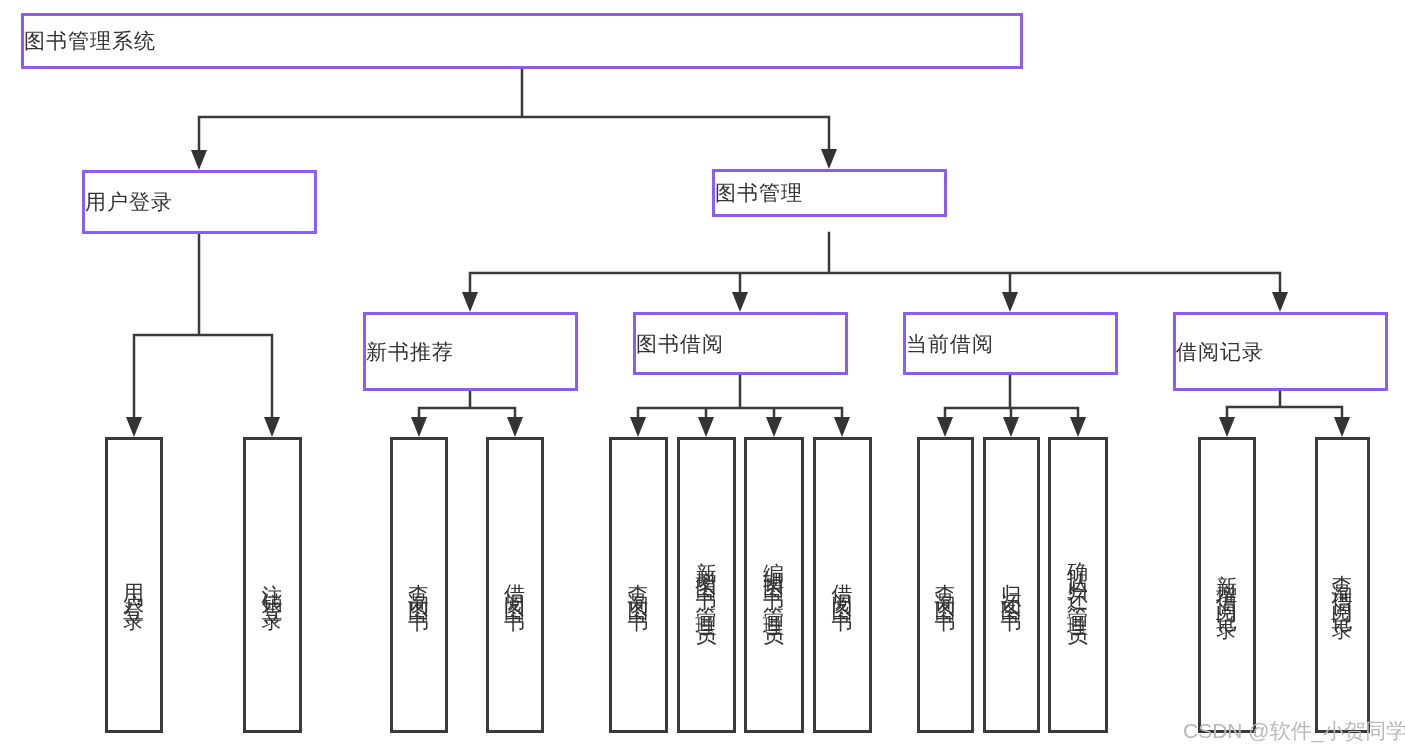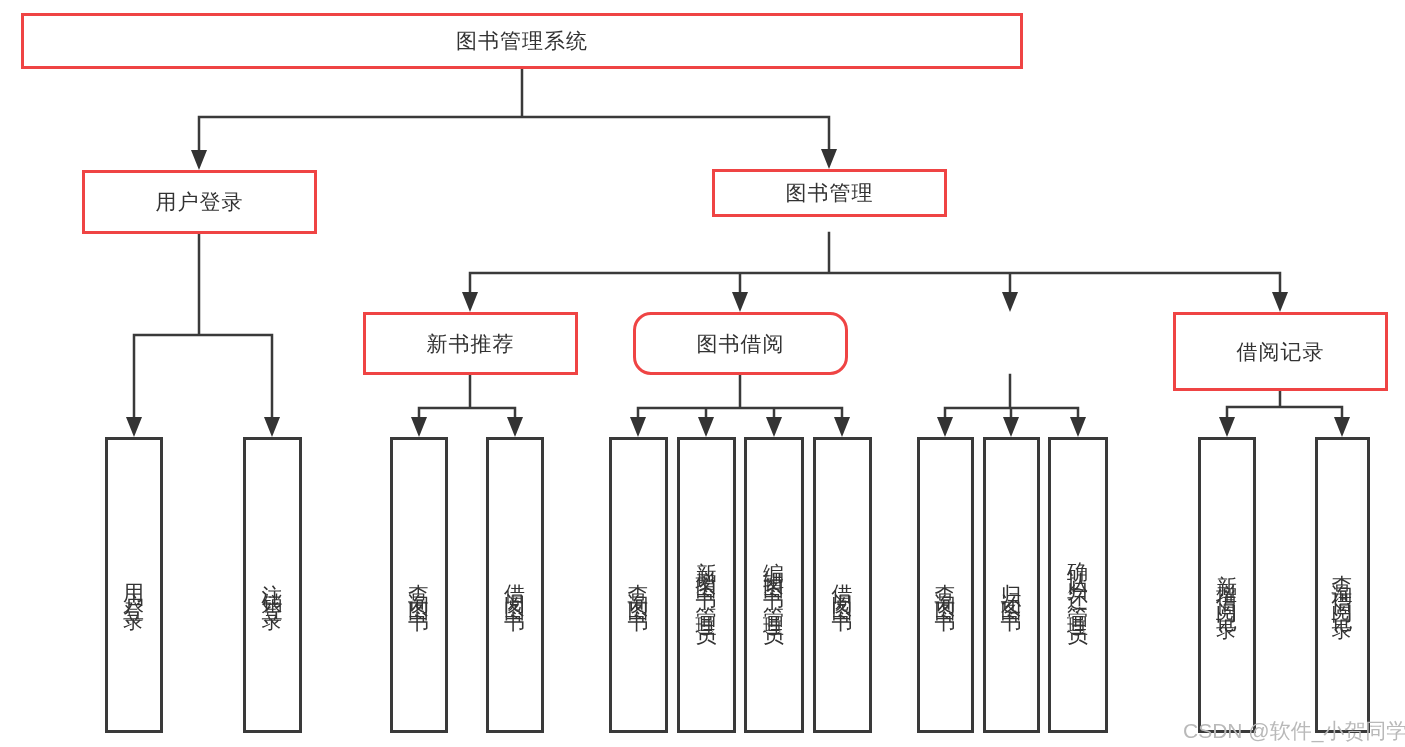--- a/index.html
+++ b/index.html
@@ -17,25 +17,24 @@
   }
   #connectors {
     position: absolute;
     left: 0;
     top: 0;
     z-index: 1;
   }
   .node {
     position: absolute;
     box-sizing: border-box;
-    border: 3px solid #ef4444;
+    border: 3px solid #8b5cf6;
     background: #ffffff;
     display: flex;
     align-items: center;
-    justify-content: center;
     z-index: 2;
     color: #333333;
     font-size: 21px;
     letter-spacing: 1px;
   }
   .leaf {
     position: absolute;
     box-sizing: border-box;
     border: 3px solid #3a3a3a;
     background: #ffffff;
@@ -111,25 +110,28 @@
     <span>图书管理系统</span>
   </div>
 
   <div class="node" style="left:82px; top:170px; width:235px; height:64px;">
     <span>用户登录</span>
   </div>
   <div class="node" style="left:712px; top:169px; width:235px; height:48px;">
     <span>图书管理</span>
   </div>
 
-  <div class="node" style="left:363px; top:312px; width:215px; height:63px;">
+  <div class="node" style="left:363px; top:312px; width:215px; height:79px;">
     <span>新书推荐</span>
   </div>
-  <div class="node" style="left:633px; top:312px; width:215px; height:63px;border-radius:18px;">
+  <div class="node" style="left:633px; top:312px; width:215px; height:63px;">
     <span>图书借阅</span>
+  </div>
+  <div class="node" style="left:903px; top:312px; width:215px; height:63px;">
+    <span>当前借阅</span>
   </div>
   <div class="node" style="left:1173px; top:312px; width:215px; height:79px;">
     <span>借阅记录</span>
   </div>
 
   <div class="leaf" style="left:105px; top:437px; width:58px; height:296px;">
     <span>用户登录</span>
   </div>
   <div class="leaf" style="left:243px; top:437px; width:59px; height:296px;">
     <span>注销登录</span>

